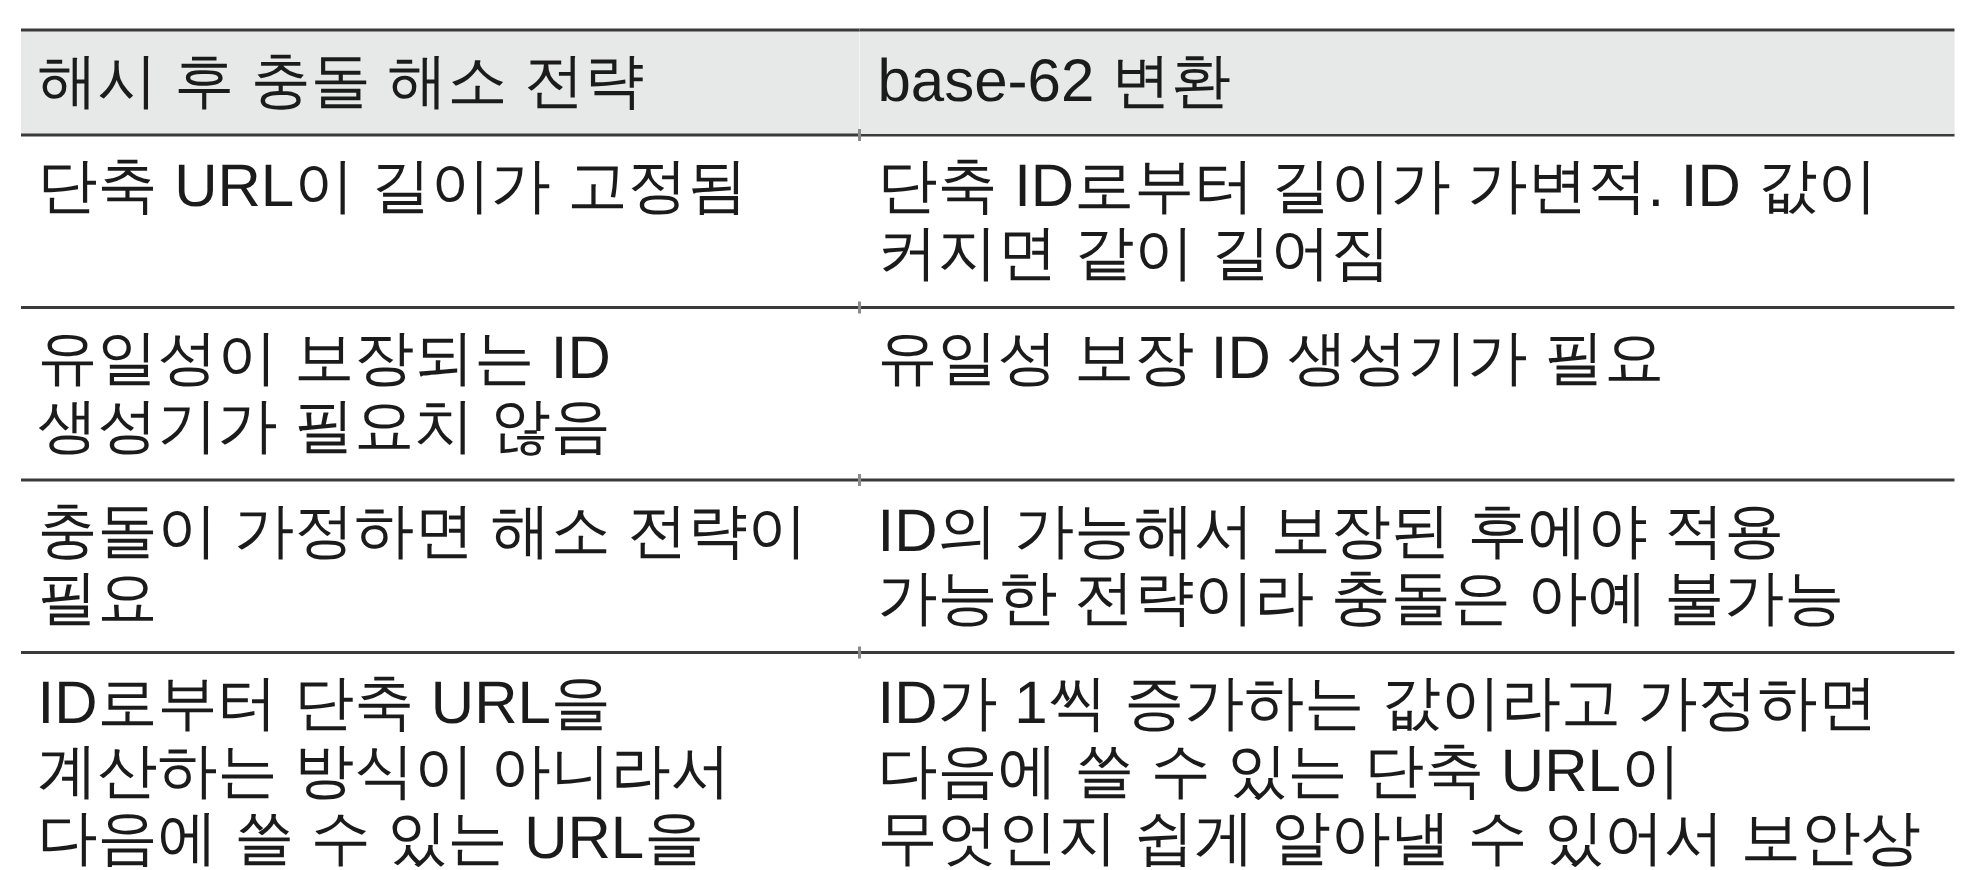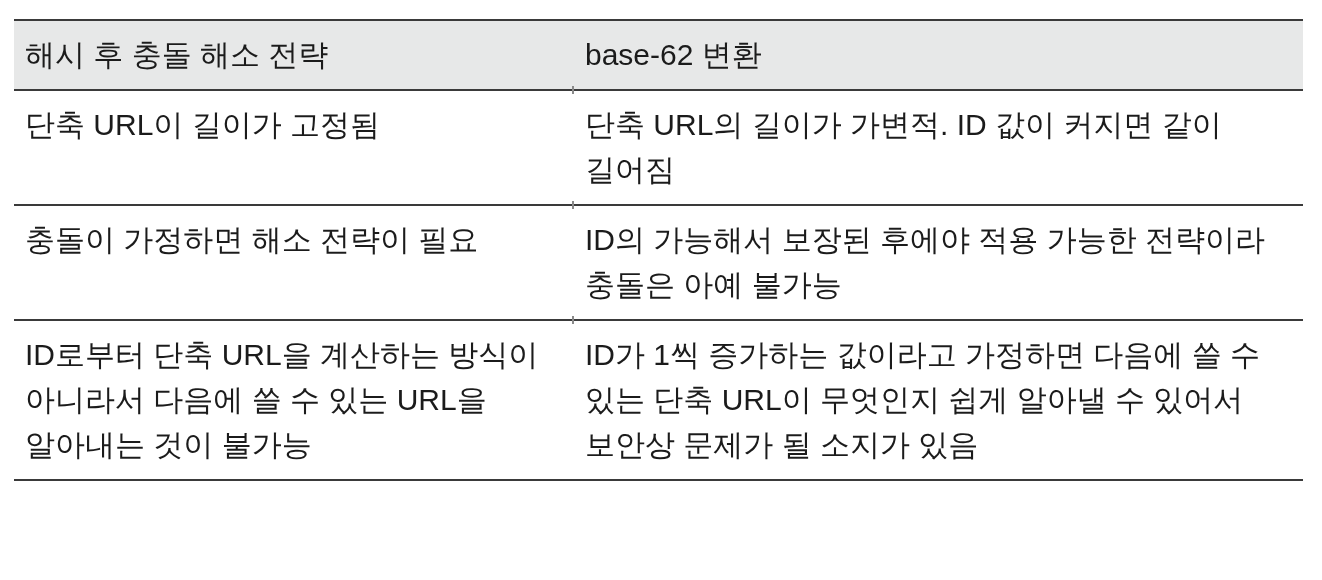--- a/index.html
+++ b/index.html
@@ -20,21 +20,21 @@
   table.cmp {
     margin: 19px 0 0 14px;
     width: 1289px;
     border-collapse: collapse;
     table-layout: fixed;
     border-top: 2px solid var(--border);
   }
   col.col-left  { width: 559px; }
   col.col-right { width: 730px; }
   th, td {
-    font-size: 30px;
+    font-size: 40px;
     line-height: 45px;
     font-weight: 400;
     text-align: left;
     vertical-align: top;
     color: var(--text);
     border-bottom: 2px solid var(--border);
     word-break: keep-all;
   }
   th.c1, td.c1 { padding: 11px 14px 12px 11px; }
   th.c2, td.c2 { padding: 11px 14px 12px 12px; position: relative; }
@@ -62,21 +62,25 @@
     </colgroup>
     <thead>
       <tr>
         <th class="c1">해시 후 충돌 해소 전략</th>
         <th class="c2">base-62 변환</th>
       </tr>
     </thead>
     <tbody>
       <tr>
         <td class="c1">단축 URL이 길이가 고정됨</td>
-        <td class="c2">단축 URL의 길이가 가변적. ID 값이 커지면 같이 길어짐</td>
+        <td class="c2">단축 ID로부터 길이가 가변적. ID 값이 커지면 같이 길어짐</td>
+      </tr>
+      <tr>
+        <td class="c1">유일성이 보장되는 ID 생성기가 필요치 않음</td>
+        <td class="c2">유일성 보장 ID 생성기가 필요</td>
       </tr>
       <tr>
         <td class="c1">충돌이 가정하면 해소 전략이 필요</td>
         <td class="c2">ID의 가능해서 보장된 후에야 적용 가능한 전략이라 충돌은 아예 불가능</td>
       </tr>
       <tr>
         <td class="c1">ID로부터 단축 URL을 계산하는 방식이 아니라서 다음에 쓸 수 있는 URL을 알아내는 것이 불가능</td>
         <td class="c2">ID가 1씩 증가하는 값이라고 가정하면 다음에 쓸 수 있는 단축 URL이 무엇인지 쉽게 알아낼 수 있어서 보안상 문제가 될 소지가 있음</td>
       </tr>
     </tbody>

